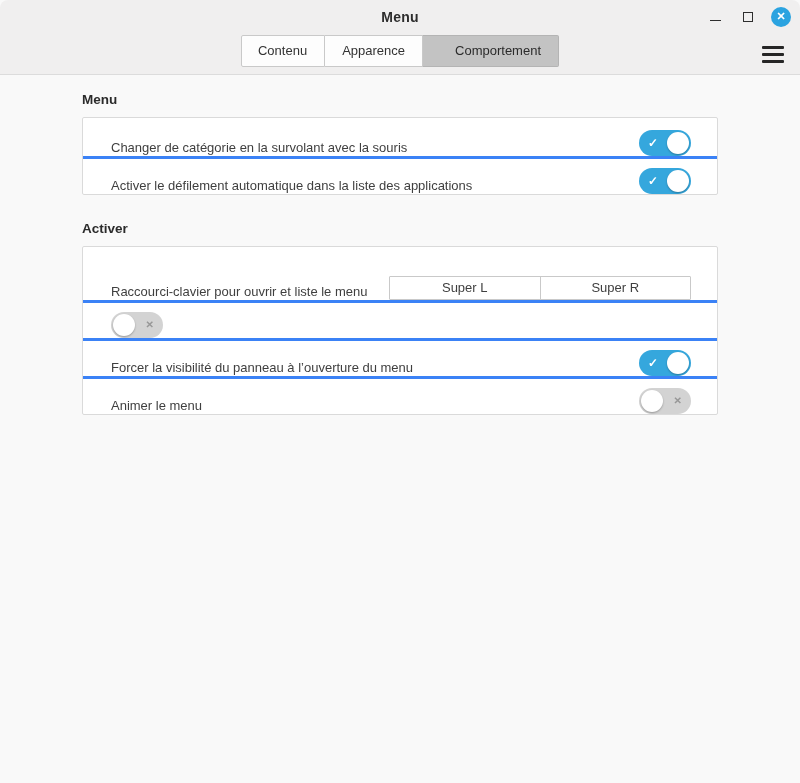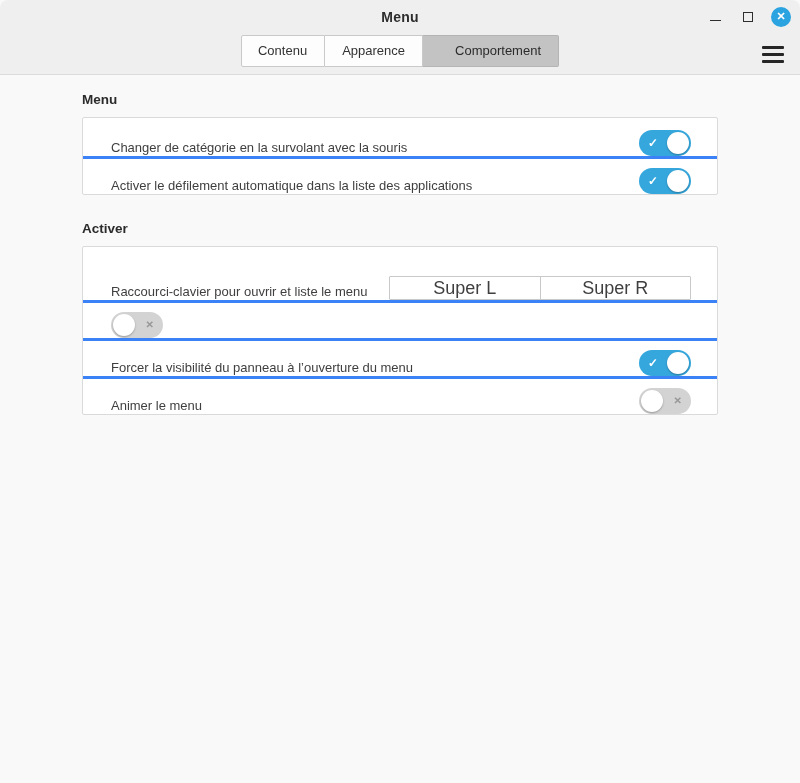--- a/index.html
+++ b/index.html
@@ -57,21 +57,21 @@
   .toggle.off { background: #d3d3d3; }
   .toggle .knob { position: absolute; top: 2px; width: 22px; height: 22px; border-radius: 50%; background: #ffffff; box-shadow: 0 1px 2px rgba(0,0,0,.28); }
   .toggle.on  .knob { right: 2px; }
   .toggle.off .knob { left: 2px; }
   .toggle .glyph-check, .toggle .glyph-cross { position: absolute; top: 50%; transform: translateY(-50%); line-height: 1; display: none; }
   .toggle.on  .glyph-check { display: block; left: 9px;  color: #ffffff; font-size: 12px; font-weight: 700; }
   .toggle.off .glyph-cross { display: block; right: 9px; color: #979797; font-size: 10px; font-weight: 700; }
 
   
   .keybind-group { display: flex; width: 302px; height: 24px; background: #ffffff; border: 1px solid #c9c9c9; border-radius: 1px; flex-shrink: 0; }
-  .key-btn { flex: 1; border: none; background: transparent; font-family: "Liberation Sans", sans-serif; font-size: 18px; color: #3f3f3f; text-align: center; line-height: 22px; cursor: pointer; padding: 0; }
+  .key-btn { flex: 1; border: none; background: transparent; font-family: "Liberation Sans", sans-serif; font-size: 13px; color: #3f3f3f; text-align: center; line-height: 22px; cursor: pointer; padding: 0; }
   .key-btn + .key-btn { border-left: 1px solid #c9c9c9; }
 </style>
 </head>
 <body>
 
 <div class="window">
 
   <div class="header">
     <div class="titlebar">
       <span class="window-title">Menu</span>

